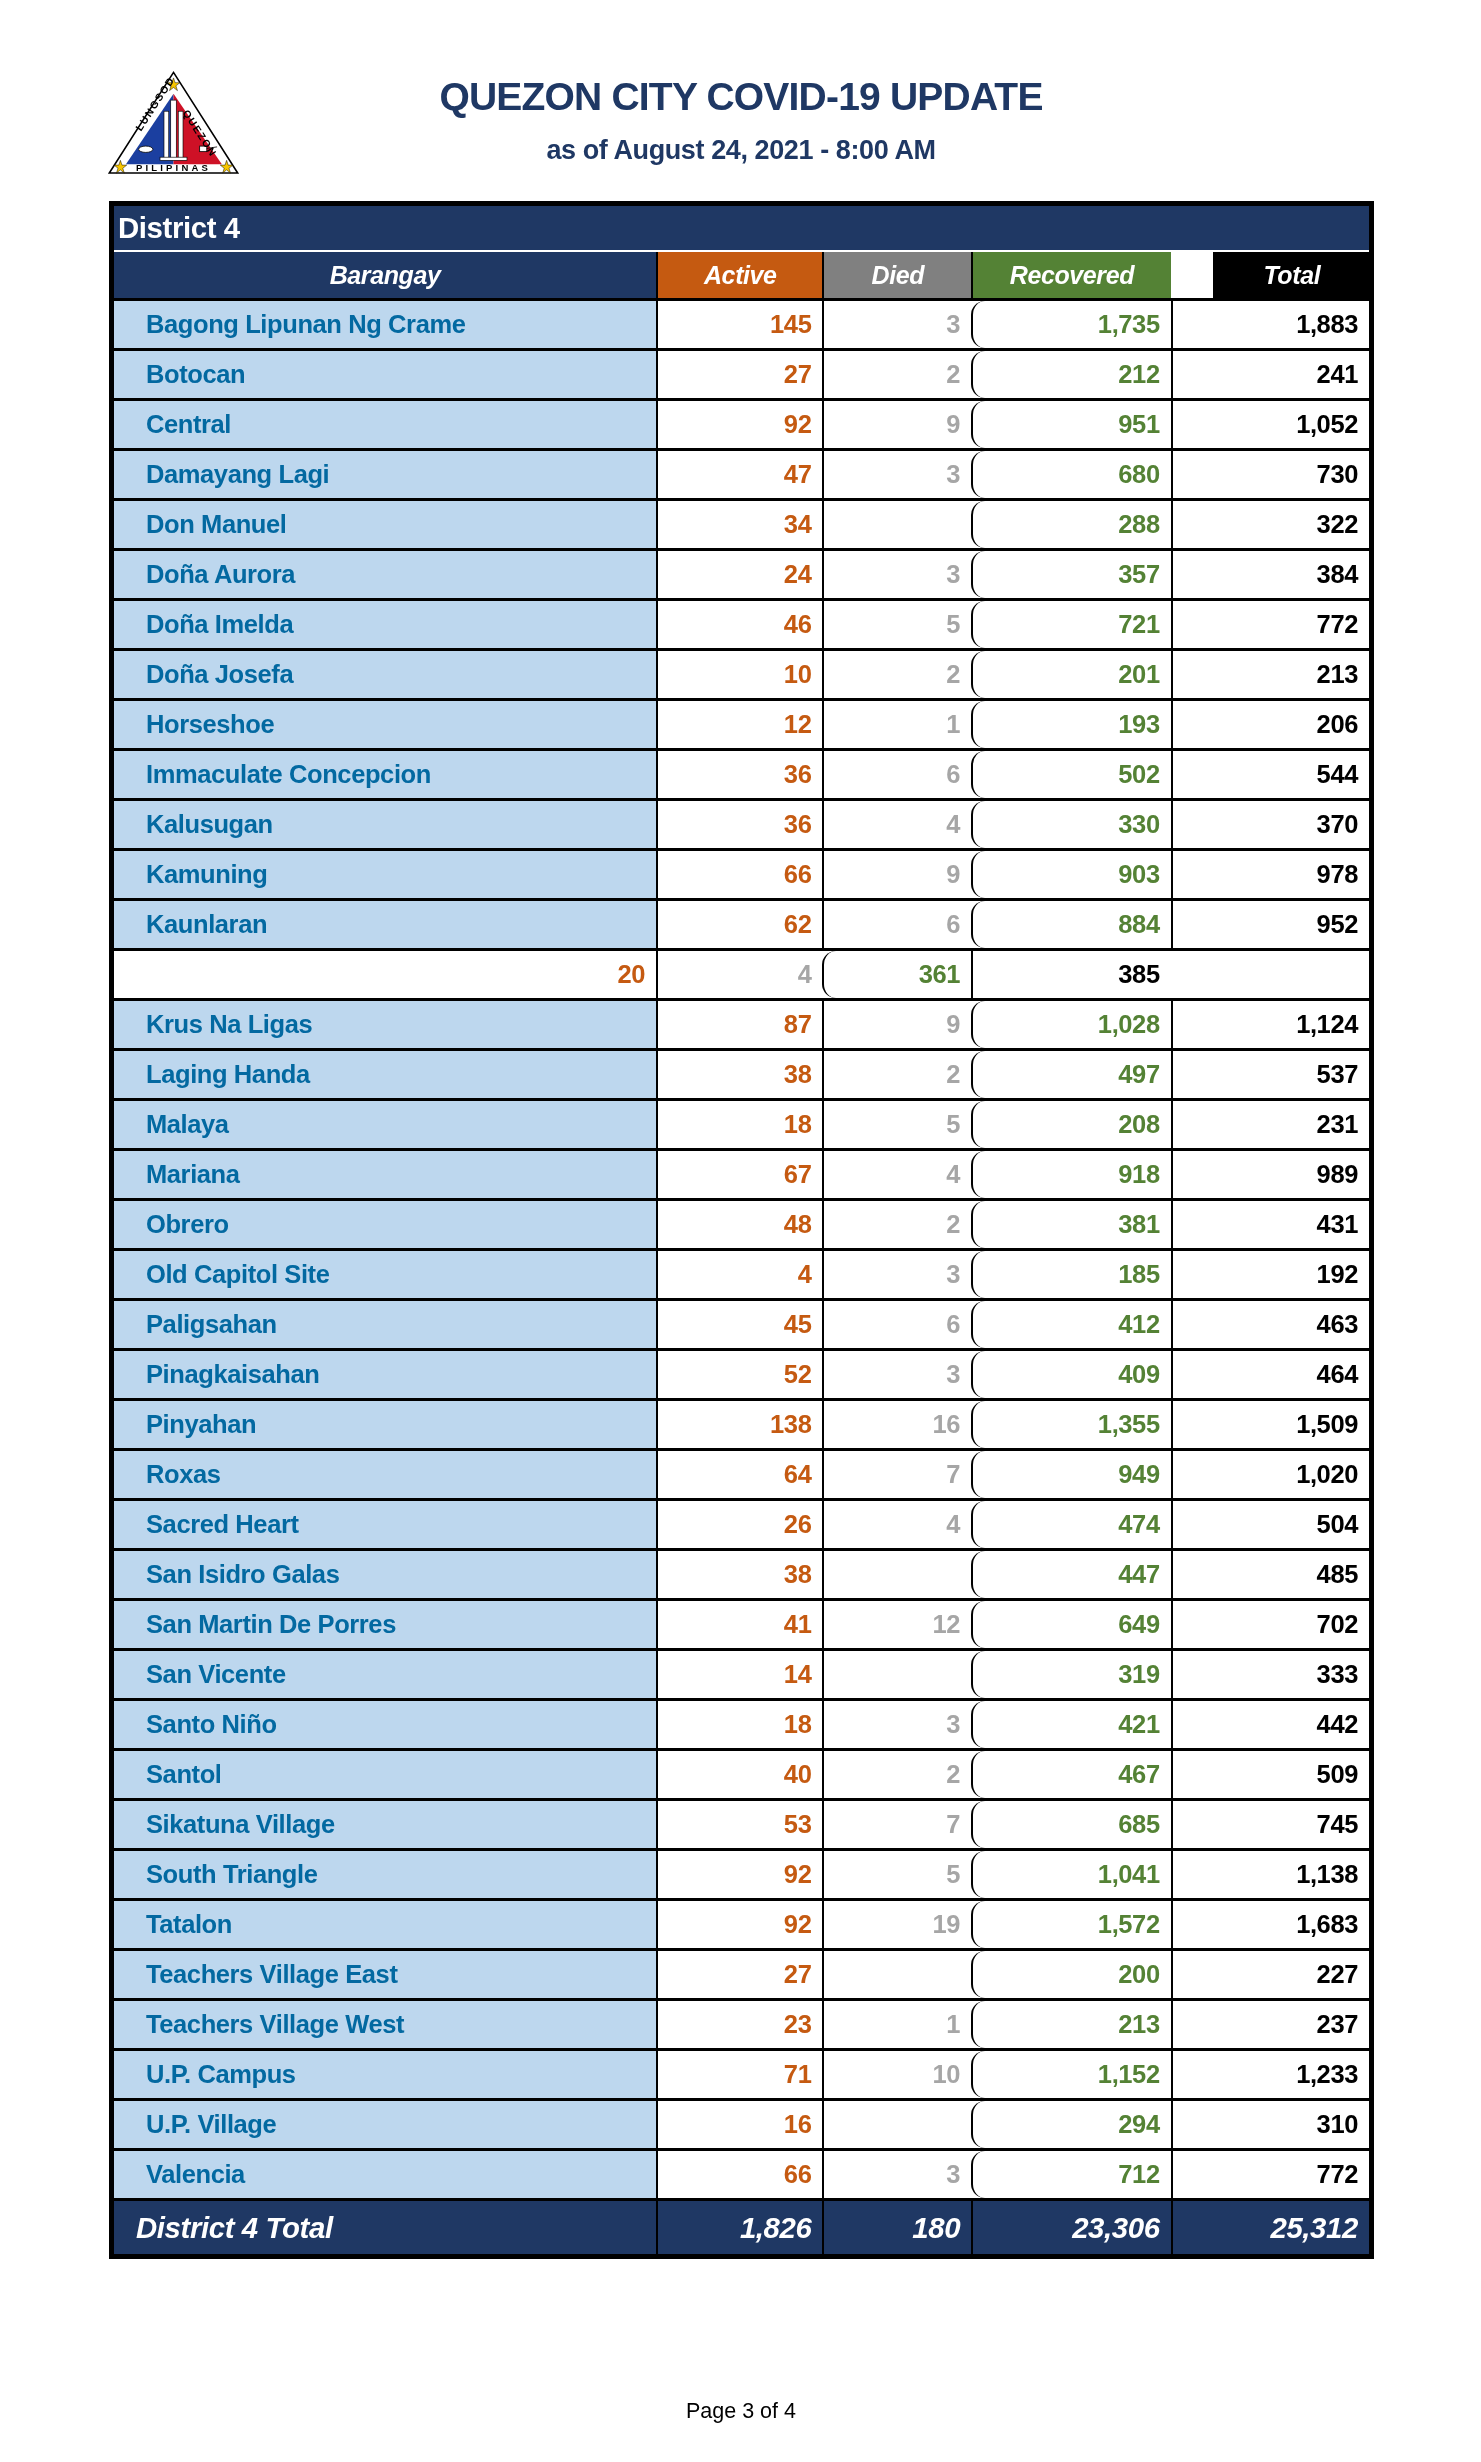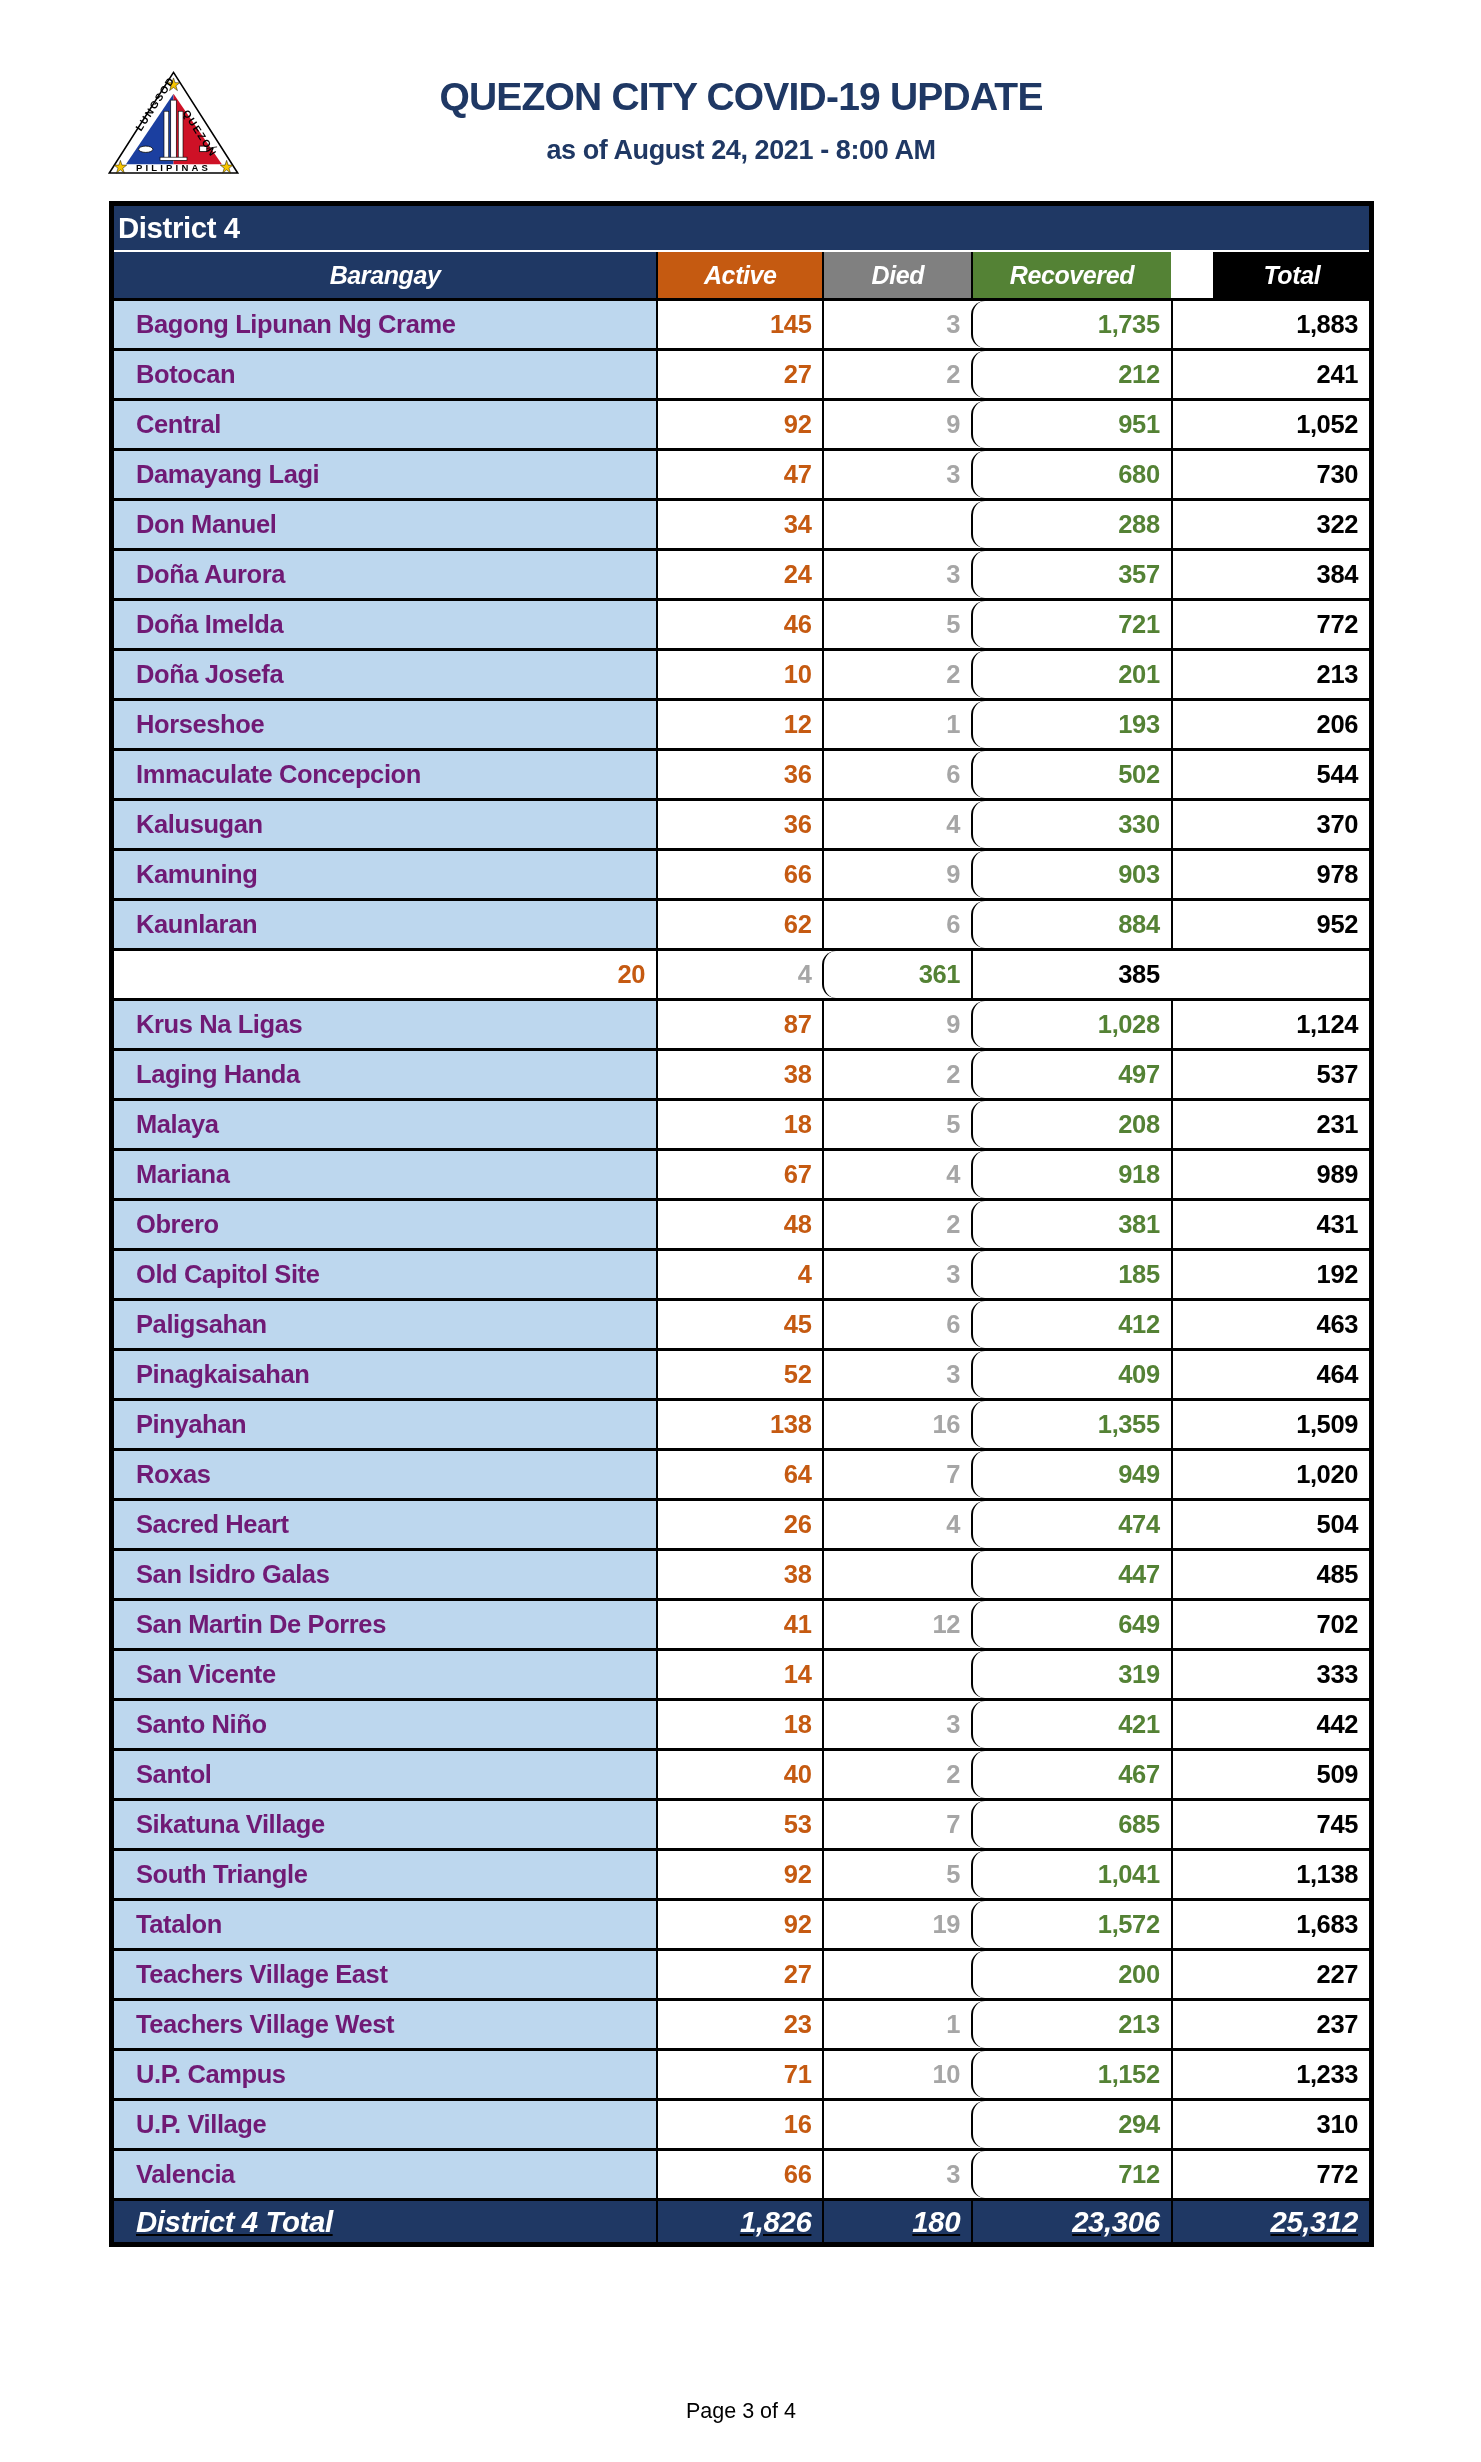--- a/index.html
+++ b/index.html
@@ -57,29 +57,29 @@
   .hc2{background:var(--gray-h);}
   .hc3{background:var(--green);}
   .hc4{background:var(--black);margin-left:42px;}
 
   .trow{border-top:3.2px solid #000;height:50px;}
   .trow .cell{
     display:flex;align-items:center;font-weight:bold;font-size:25.5px;
     letter-spacing:-0.4px;overflow:hidden;white-space:nowrap;
   }
   .trow .cell + .cell{border-left:2.4px solid #000;}
-  .c-name{background:var(--rowblue);color:#701a75;padding-left:22px;justify-content:flex-start;}
+  .c-name{background:var(--rowblue);color:#0369a1;padding-left:32px;justify-content:flex-start;}
   .c-active,.c-died,.c-recovered,.c-total{background:#fff;justify-content:flex-end;padding-right:11px;}
   .c-active{color:var(--orange);}
   .c-died{color:var(--gray-n);}
   .c-recovered{color:var(--green);border-radius:14px;}
   .c-total{color:#000;}
 
   .total-row{
-    border-top:3.2px solid #000;height:44px;background:var(--navy);text-decoration:underline;
+    border-top:3.2px solid #000;height:56px;background:var(--navy);
   }
   .total-row .cell{
     color:#fff;font-size:29.4px;font-weight:bold;font-style:italic;
     display:flex;align-items:center;letter-spacing:-0.4px;
   }
   .total-row .cell + .cell{border-left:2.4px solid #000;}
   .t-label{padding-left:22px;justify-content:flex-start;}
   .t-num{justify-content:flex-end;padding-right:11px;}
 
   

